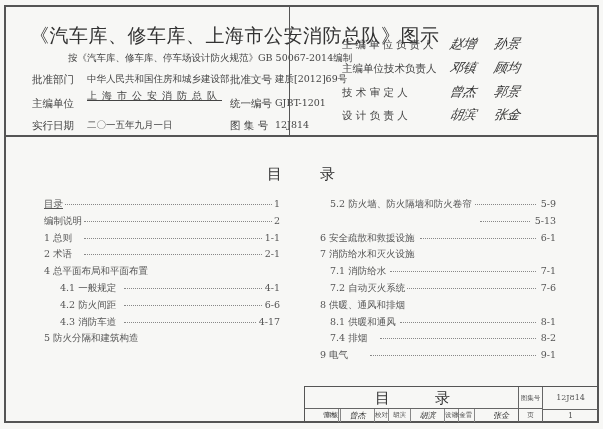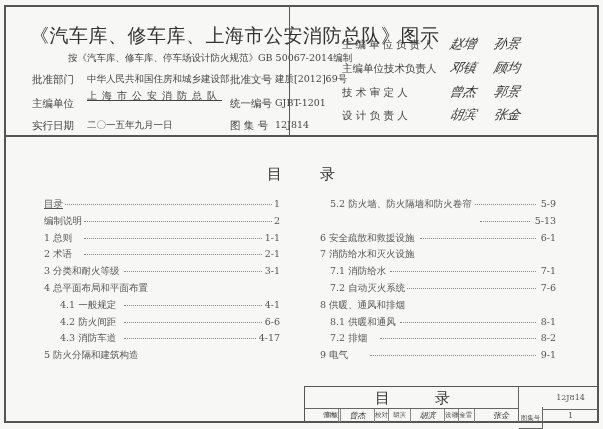--- a/index.html
+++ b/index.html
@@ -37,21 +37,21 @@
                  border-top: 1.5px solid #555; border-left: 1.5px solid #555; box-sizing: border-box; }
   .tb-main { position: absolute; left: 0; top: 0; width: 214px; height: 22px; border-bottom: 1px solid #666;
              border-right: 1px solid #666; box-sizing: border-box; font-size: 15px; color: #333;
              font-family: "DejaVu Sans", sans-serif; }
   .tb-main span { position: absolute; top: 2px; }
   .tb-roles { position: absolute; left: 0; top: 22px; width: 214px; height: 13px; border-right: 1px solid #666;
               box-sizing: border-box; font-size: 6.5px; color: #555; }
   .tb-cell { position: absolute; top: 0; height: 13px; line-height: 13px; border-right: 1px solid #888; box-sizing: border-box; text-align: center; }
   .tb-sig { font-style: italic; font-size: 8px; color: #333; }
   .tb-right-label { position: absolute; left: 214px; width: 24px; font-size: 6.5px; color: #555; text-align: center;
-                    border-right: 1px solid #666; box-sizing: border-box; margin-top: 20px; }
+                    border-right: 1px solid #666; box-sizing: border-box; }
   .tb-right-val { position: absolute; left: 238px; width: 55px; font-size: 8px; color: #555; text-align: center; }
 </style>
 </head>
 <body>
 
 <div class="frame-outer"></div>
 
 <div class="header">
   <div class="header-left">
     <div class="main-title">《汽车库、修车库、上海市公安消防总队》图示</div>
@@ -123,25 +123,20 @@
     <span class="lbl" style="left:0;">1  总则</span>
     <span class="dots" style="left:40px; right:18px;"></span>
     <span class="pg">1-1</span>
   </div>
   <div class="toc-item">
     <span class="lbl" style="left:0;">2  术语</span>
     <span class="dots" style="left:40px; right:18px;"></span>
     <span class="pg">2-1</span>
   </div>
   <div class="toc-item">
-    <span class="lbl" style="left:0;">3  分类和耐火等级</span>
-    <span class="dots" style="left:80px; right:18px;"></span>
-    <span class="pg">3-1</span>
-  </div>
-  <div class="toc-item">
     <span class="lbl" style="left:0;">4  总平面布局和平面布置</span>
   </div>
   <div class="toc-item">
     <span class="lbl" style="left:16px;">4.1   一般规定</span>
     <span class="dots" style="left:80px; right:18px;"></span>
     <span class="pg">4-1</span>
   </div>
   <div class="toc-item">
     <span class="lbl" style="left:16px;">4.2   防火间距</span>
     <span class="dots" style="left:80px; right:18px;"></span>
@@ -187,21 +182,21 @@
   </div>
   <div class="toc-item">
     <span class="lbl" style="left:0;">8   供暖、通风和排烟</span>
   </div>
   <div class="toc-item">
     <span class="lbl" style="left:10px;">8.1 供暖和通风</span>
     <span class="dots" style="left:80px; right:20px;"></span>
     <span class="pg">8-1</span>
   </div>
   <div class="toc-item">
-    <span class="lbl" style="left:10px;">7.2 排烟</span>
+    <span class="lbl" style="left:10px;">7.4 排烟</span>
     <span class="dots" style="left:60px; right:20px;"></span>
     <span class="pg">8-2</span>
   </div>
   <div class="toc-item">
     <span class="lbl" style="left:0;">9   电气</span>
     <span class="dots" style="left:50px; right:20px;"></span>
     <span class="pg">9-1</span>
   </div>
 </div>
 

